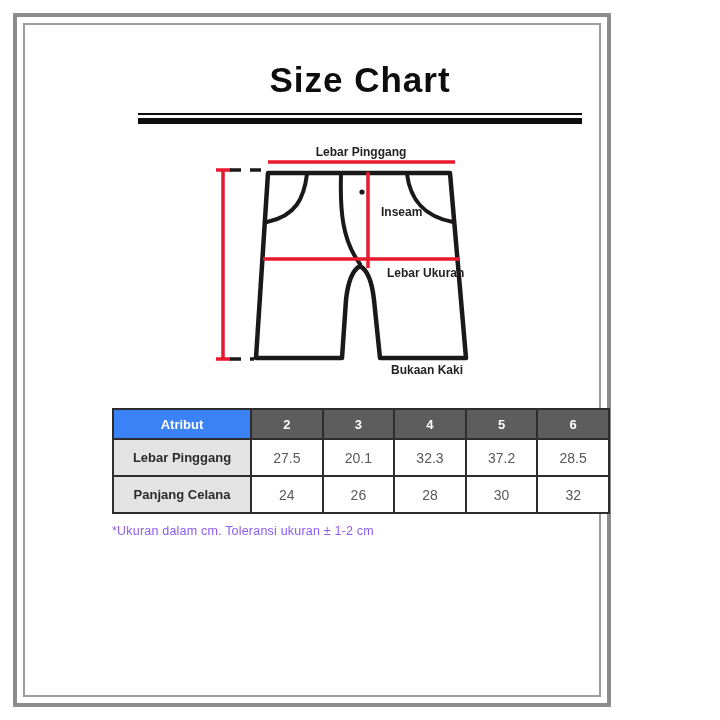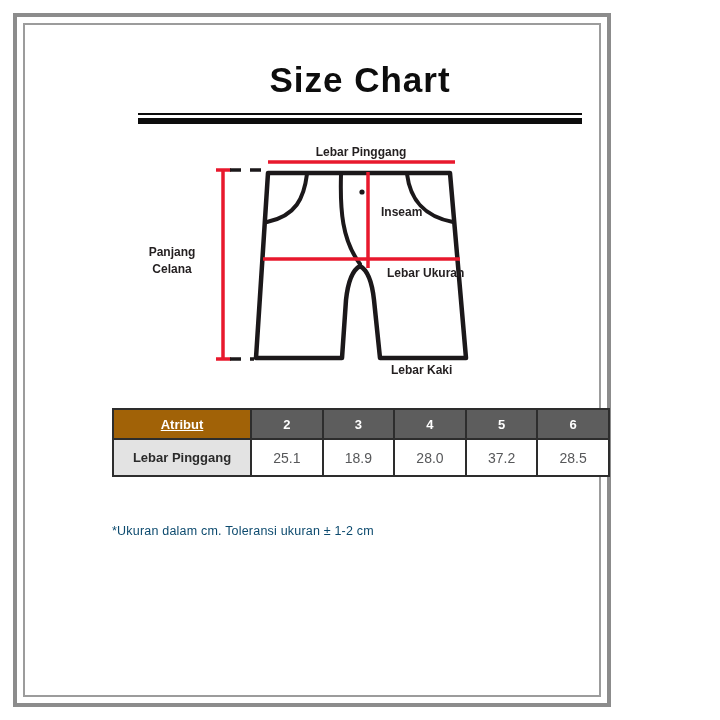--- a/index.html
+++ b/index.html
@@ -54,29 +54,29 @@
     width: 496px;
     border-collapse: collapse;
     table-layout: fixed;
   }
   .size-table th, .size-table td {
     border: 2px solid #2d2d2d;
     text-align: center; vertical-align: middle;
     padding: 0;
   }
   .size-table thead th { height: 28px; font-size: 13px; font-weight: 700; color: #ffffff; }
-  .th-attr  { background: #a16207; text-decoration: underline; }
+  .th-attr  { background: #3b82f6; }
   .th-size  { background: #5d5d5d; }
   .size-table tbody tr { height: 37px; }
   .td-label { background: #e3e3e3; font-size: 13px; font-weight: 700; color: #2b2b2b; }
   .td-value { background: #ffffff; font-size: 14px; font-weight: 400; color: #57585a; }
 
   .footnote {
     position: absolute; left: 112px; top: 524px;
-    font-size: 12.5px; color: #0c4a6e; letter-spacing: 0.2px;
+    font-size: 12.5px; color: #8b5cf6; letter-spacing: 0.2px;
   }
 </style>
 </head>
 <body>
 
 <div class="canvas">
 
   <div class="frame-outer"></div>
   <div class="frame-inner"></div>
 
@@ -100,27 +100,23 @@
       <line x1="216" y1="170" x2="231" y2="170" stroke="#e8182d" stroke-width="3.5"></line>
       <line x1="216" y1="359" x2="231" y2="359" stroke="#e8182d" stroke-width="3.5"></line>
       <line x1="368" y1="172" x2="368" y2="268" stroke="#e8182d" stroke-width="3.5"></line>
       <line x1="263" y1="259" x2="460" y2="259" stroke="#e8182d" stroke-width="3.5"></line>
 
       <line x1="230" y1="170" x2="266" y2="170" stroke="#1b181a" stroke-width="3.5" stroke-dasharray="11 9"></line>
       <line x1="230" y1="359" x2="254" y2="359" stroke="#1b181a" stroke-width="3.5" stroke-dasharray="11 9"></line>
     </svg>
 
     <div class="dlabel lbl-waist">Lebar Pinggang</div>
-    <div class="dlabel lbl-length">
-      <div>Panjang</div>
-      <div>Celana</div>
-    </div>
     <div class="dlabel lbl-inseam">Inseam</div>
     <div class="dlabel lbl-hip">Lebar Ukuran</div>
-    <div class="dlabel lbl-leg">Lebar Kaki</div>
+    <div class="dlabel lbl-leg">Bukaan Kaki</div>
   </div>
 
   <table class="size-table">
     <colgroup>
       <col style="width:138px">
       <col style="width:71.6px">
         <col style="width:71.6px">
         <col style="width:71.6px">
         <col style="width:71.6px">
         <col style="width:71.6px">
@@ -131,24 +127,32 @@
         <th class="th-size">2</th>
         <th class="th-size">3</th>
         <th class="th-size">4</th>
         <th class="th-size">5</th>
         <th class="th-size">6</th>
       </tr>
     </thead>
     <tbody>
       <tr>
         <td class="td-label">Lebar Pinggang</td>
-        <td class="td-value">25.1</td>
-        <td class="td-value">18.9</td>
-        <td class="td-value">28.0</td>
+        <td class="td-value">27.5</td>
+        <td class="td-value">20.1</td>
+        <td class="td-value">32.3</td>
         <td class="td-value">37.2</td>
         <td class="td-value">28.5</td>
+      </tr>
+      <tr>
+        <td class="td-label">Panjang Celana</td>
+        <td class="td-value">24</td>
+        <td class="td-value">26</td>
+        <td class="td-value">28</td>
+        <td class="td-value">30</td>
+        <td class="td-value">32</td>
       </tr>
     </tbody>
   </table>
 
   <div class="footnote">*Ukuran dalam cm. Toleransi ukuran ± 1-2 cm</div>
 
 </div>
 
 </body></html>

